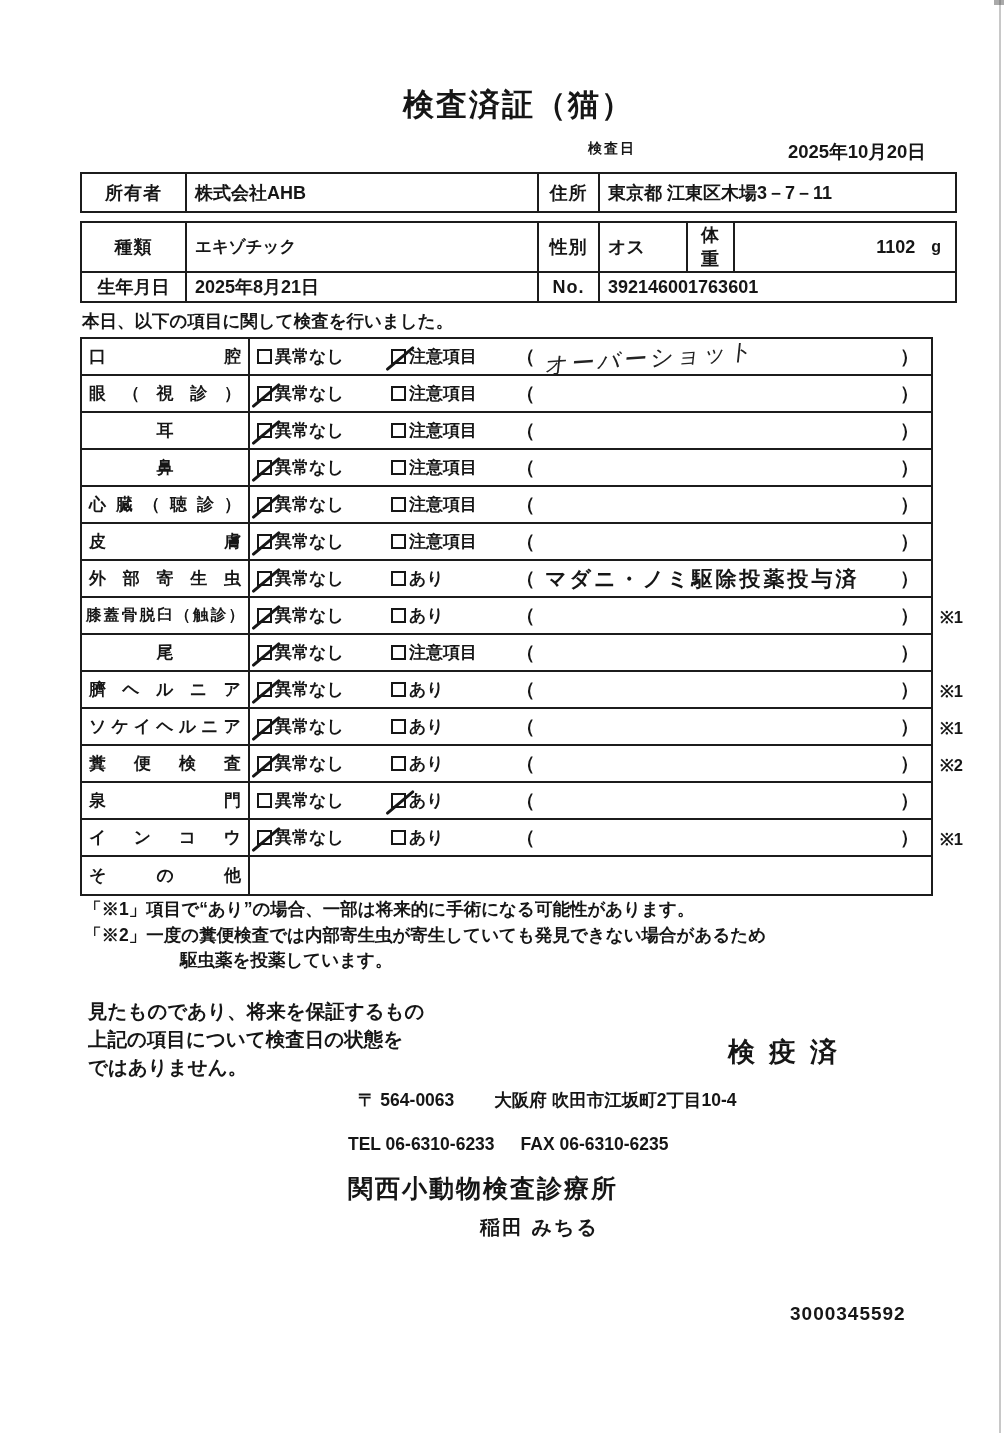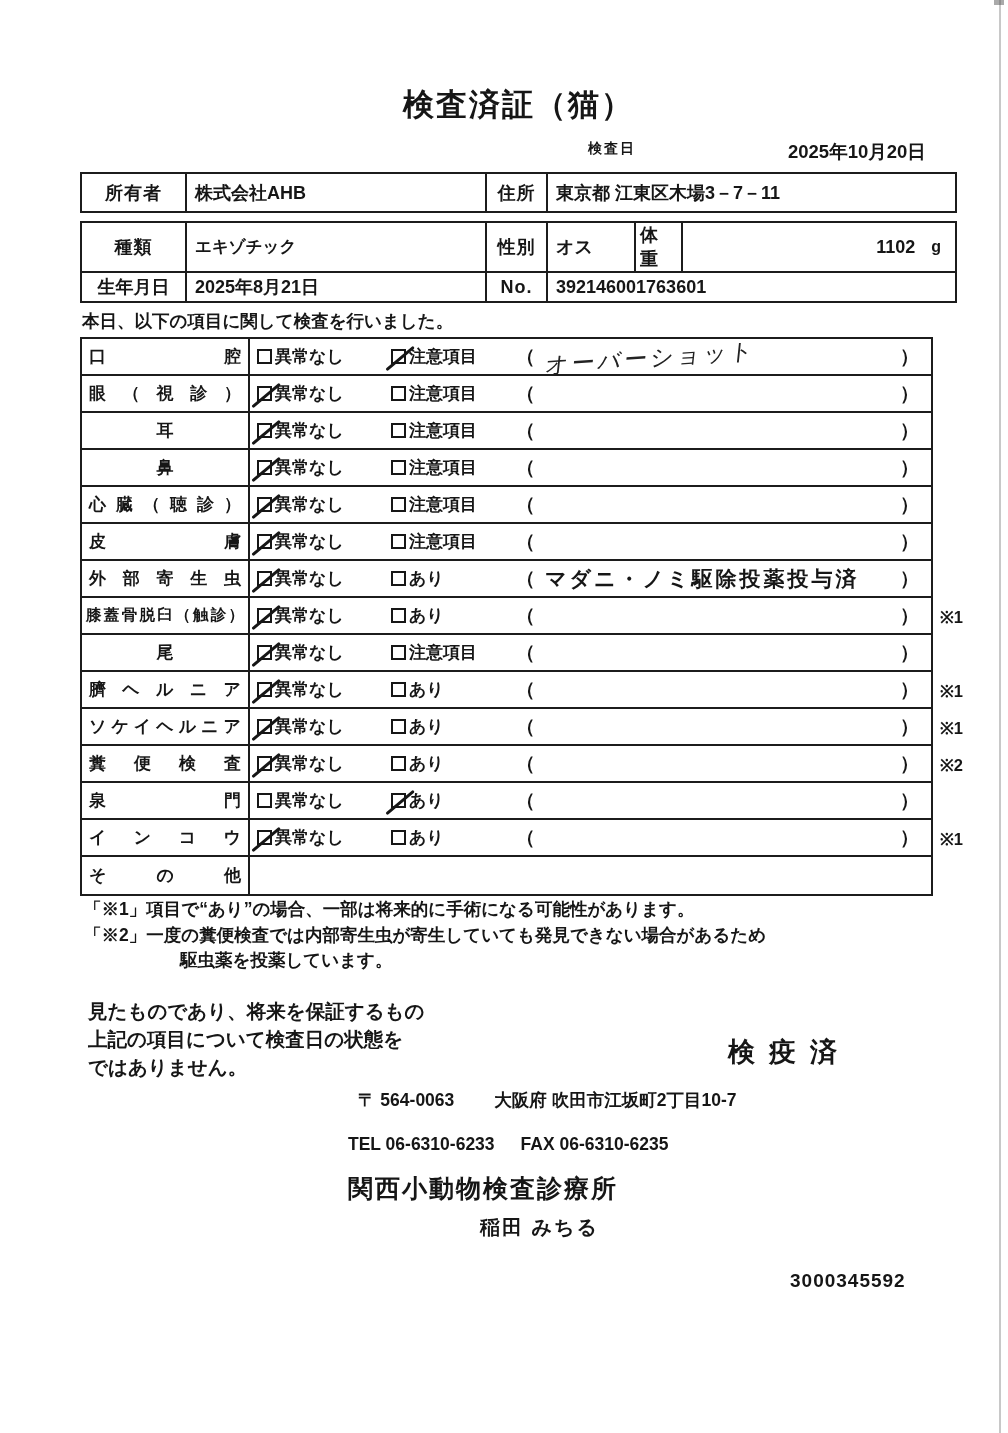--- a/index.html
+++ b/index.html
@@ -15,27 +15,27 @@
   
   .doc-title { left:80px; top:84px; width:877px; text-align:center;
     font-size:31px; font-weight:bold; letter-spacing:2px; }
   .exam-date-label { left:588px; top:140px; font-size:14px; font-weight:bold; letter-spacing:2px; }
   .exam-date-value { left:788px; top:139px; font-size:18.5px; font-weight:bold; }
 
   
   .tbl { position:absolute; border:2px solid #1c1c1c; display:flex; flex-direction:column; }
   .trow { display:flex; flex:1; }
   .trow + .trow { border-top:2px solid #1c1c1c; }
-  .cell { display:flex; align-items:center; padding:0 8px; font-size:18px; font-weight:bold; }
+  .cell { display:flex; align-items:center; padding:0 8px; font-size:18px; font-weight:bold;text-align:center; }
   .cell + .cell { border-left:2px solid #1c1c1c; }
   .cell.hd { justify-content:center; letter-spacing:1px; padding:0 4px; }
   .t-owner { left:80px; top:172px; width:877px; height:41px; }
   .t-animal { left:80px; top:221px; width:877px; height:82px; }
   .w-lab { width:103px; flex:none; }
-  .w-val { width:300px; flex:none; }
+  .w-val { width:352px; flex:none; }
   .w-lab2 { width:61px; flex:none; }
   .w-sex { width:88px; flex:none; }
   .w-wlab { width:47px; flex:none; }
   .grow { flex:1; }
   .weight-cell { justify-content:flex-end; gap:16px; padding-right:14px; }
   .species-val { font-size:16.5px; letter-spacing:0; }
 
   .intro { left:82px; top:309px; font-size:17.5px; font-weight:bold; }
 
   
@@ -73,21 +73,21 @@
   .fn1 { top:923px; }
   .fn2 { top:948px; left:132px;padding-left:48px; }
   .disclaimer { left:88px; top:997px; font-size:19.5px; line-height:28px; font-weight:bold; }
   .stamp { left:728px; top:1034px; font-size:27px; font-weight:bold; letter-spacing:14px; }
 
   
   .postal-line { left:358px; top:1088px; font-size:17.5px; font-weight:bold; display:flex; gap:40px; }
   .tel-line { left:348px; top:1134px; font-size:17.5px; font-weight:bold; display:flex; gap:26px; }
   .clinic-name { left:348px; top:1172px; font-size:25px; font-weight:bold; letter-spacing:2px; }
   .examiner { left:480px; top:1214px; font-size:20px; font-weight:bold; letter-spacing:2px; }
-  .serial { left:790px; top:1270px; font-size:19px; font-weight:bold; letter-spacing:1px; }
+  .serial { left:790px; top:1303px; font-size:19px; font-weight:bold; letter-spacing:1px; }
 
   
   .scan-edge { right:7px; top:0; width:2px; height:100%; background:#9a9a9a; opacity:.55; }
   .scan-nub { right:4px; top:0; width:10px; height:5px; background:#555; opacity:.5; }
 </style>
 </head>
 <body>
 
 <div id="paper">
 
@@ -479,21 +479,21 @@
   <div class="abs disclaimer">
     <div>見たものであり、将来を保証するもの</div>
     <div>上記の項目について検査日の状態を</div>
     <div>ではありません。</div>
   </div>
 
   <div class="abs stamp">検疫済</div>
 
   <div class="abs postal-line">
     <span>〒 564-0063</span>
-    <span>大阪府 吹田市江坂町2丁目10-7</span>
+    <span>大阪府 吹田市江坂町2丁目10-4</span>
   </div>
   <div class="abs tel-line">
     <span>TEL 06-6310-6233</span>
     <span>FAX 06-6310-6235</span>
   </div>
   <div class="abs clinic-name">関西小動物検査診療所</div>
   <div class="abs examiner">稲田 みちる</div>
   <div class="abs serial">3000345592</div>
 
   <div class="abs scan-edge"></div>

